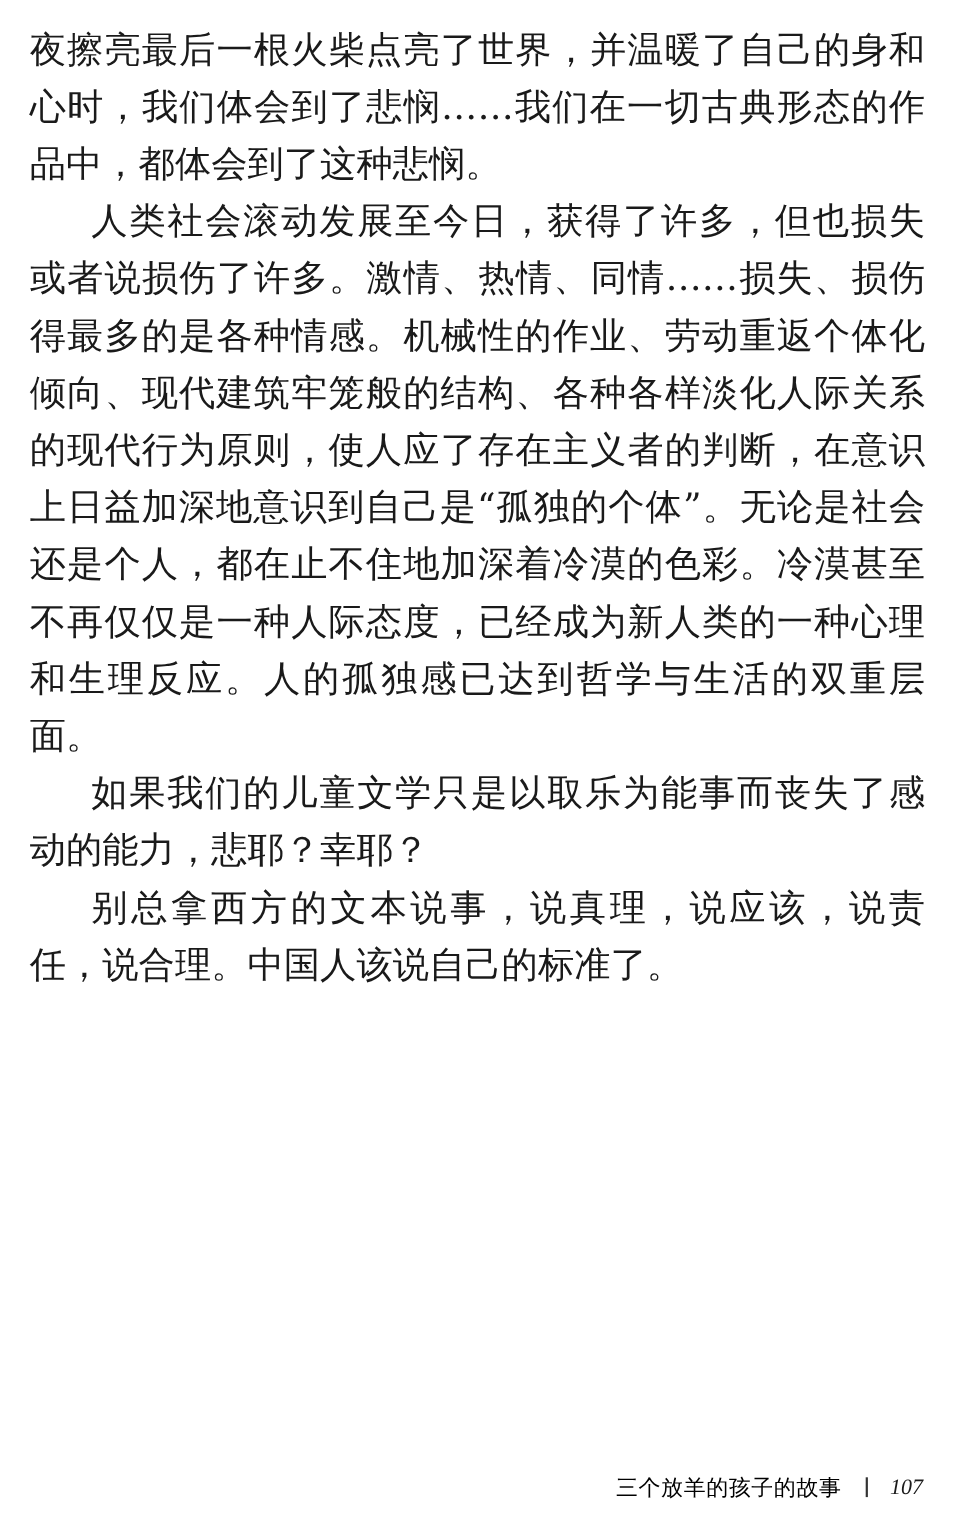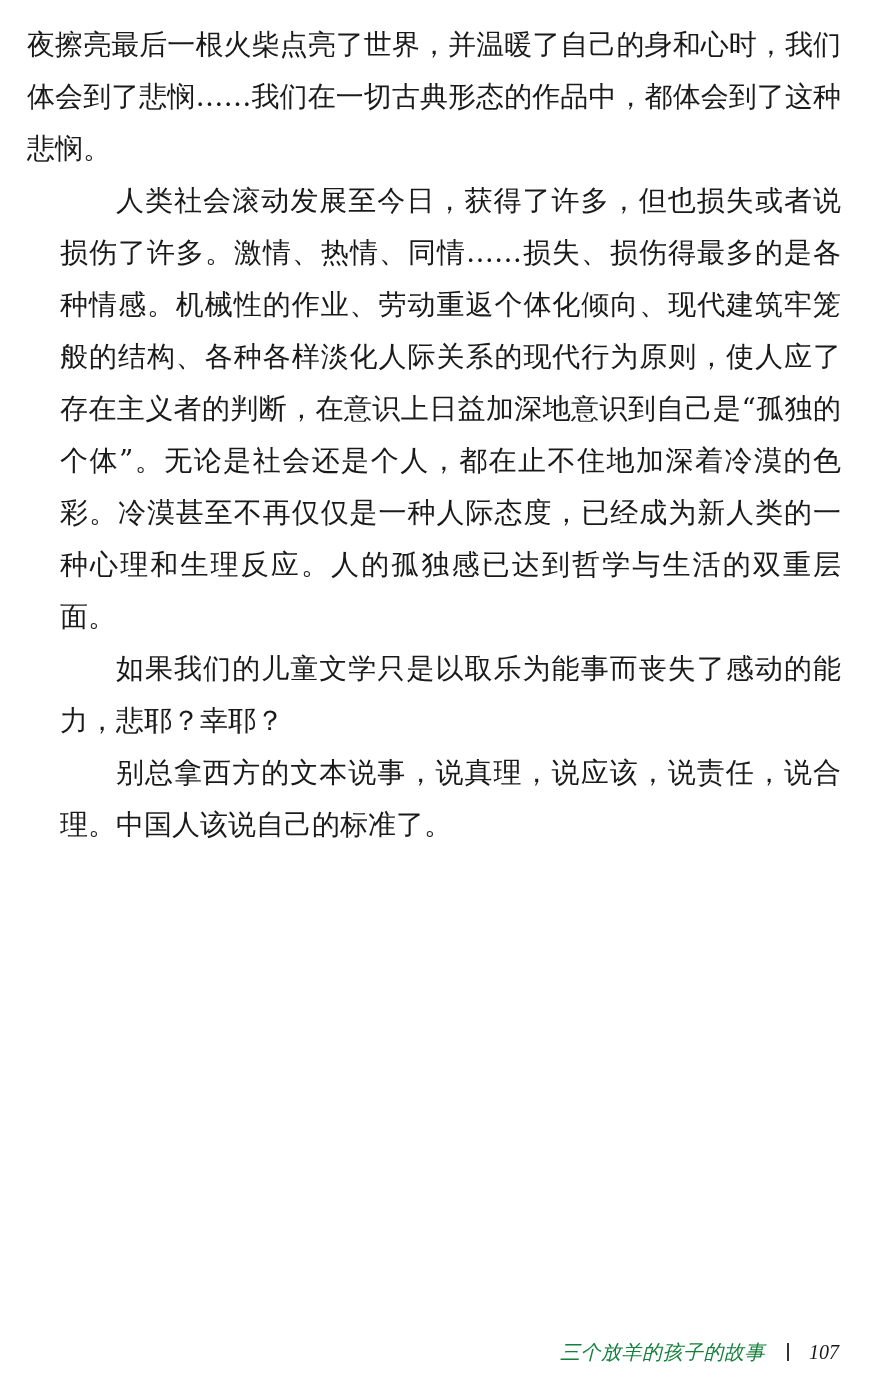--- a/index.html
+++ b/index.html
@@ -16,48 +16,46 @@
       color: #1a1a1a;
     }
     .page-body {
       position: absolute;
       left: 27px;
       top: 19px;
       width: 814px;
     }
     .para {
       margin: 0;
-      font-size: 28px;
+      font-size: 33px;
       line-height: 52px;
       text-align: justify;
       text-align-last: left;
       letter-spacing: 0px;
       word-break: break-all;
     }
     .para.indent {
       text-indent: 56px;
-      margin-left: 33px;
     }
     .footer {
       position: absolute;
       left: 0;
       right: 0;
       top: 1332px;
       height: 40px;
       display: flex;
       justify-content: flex-end;
       align-items: center;
       padding-right: 30px;
     }
     .running-title {
       font-family: "DejaVu Sans", "Liberation Sans", sans-serif;
       font-size: 20px;
-      color: #15803d;
+      color: #000000;
       letter-spacing: 0.5px;
-      font-style: italic;
     }
     .footer-divider {
       display: inline-block;
       width: 2px;
       height: 18px;
       background: #333333;
       margin: 0 20px 0 22px;
     }
     .page-number {
       font-family: "Liberation Serif", "DejaVu Serif", serif;

